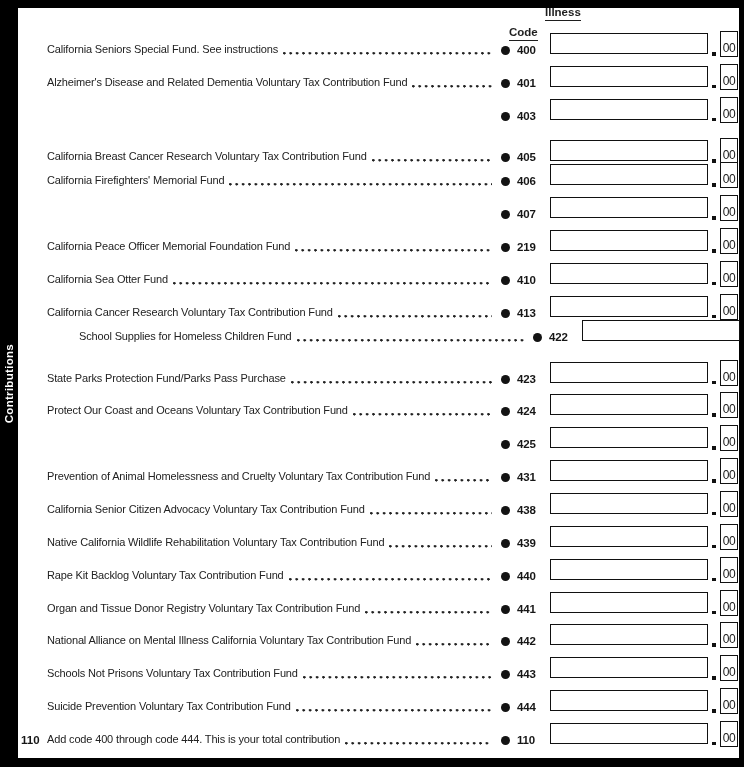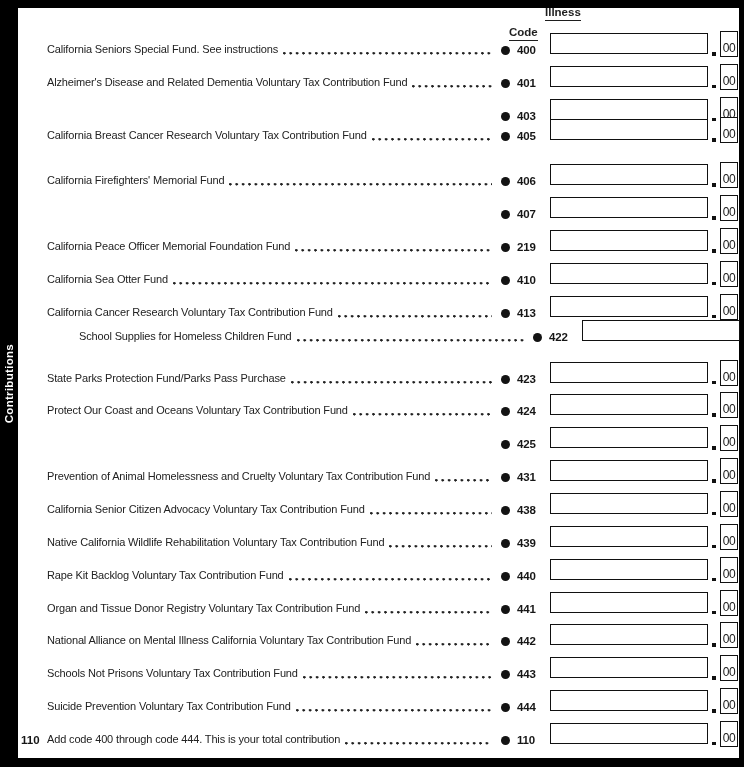--- a/index.html
+++ b/index.html
@@ -119,21 +119,21 @@
       <div class="row" style="top: 98.714px;">
       <span class="row-prefix"></span>
       <span class="row-bullet"></span>
       <span class="row-code">403</span>
       <input class="amount-box" type="text" value="" style="">
       <span class="decimal-point-icon"></span>
       <span class="cents-box">
         <span class="cents-label">00</span>
       </span>
     </div>
-      <div class="row" style="top: 119px;">
+      <div class="row" style="top: 140px;">
       <span class="row-prefix"></span>
       <div class="row-label-line">
         <span class="fund-label">California Breast Cancer Research Voluntary Tax Contribution Fund</span>
         <span class="dot-leader"></span>
       </div>
       <span class="row-bullet"></span>
       <span class="row-code">405</span>
       <input class="amount-box" type="text" value="" style="">
       <span class="decimal-point-icon"></span>
       <span class="cents-box">

